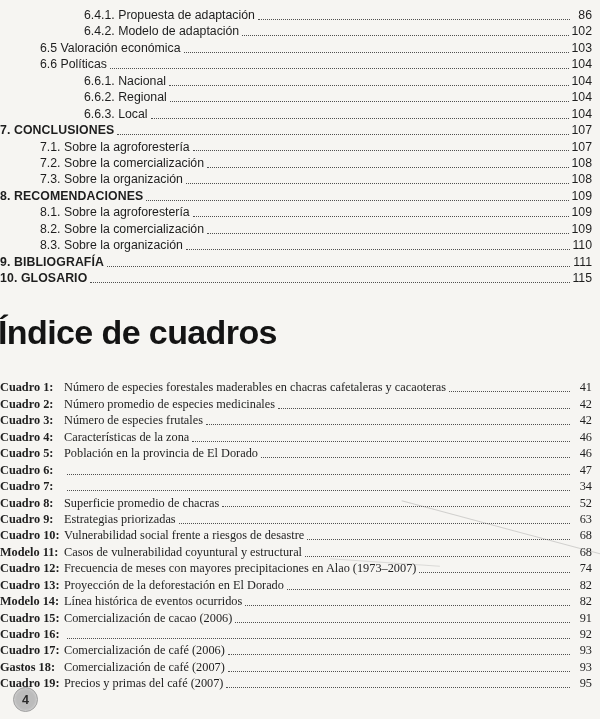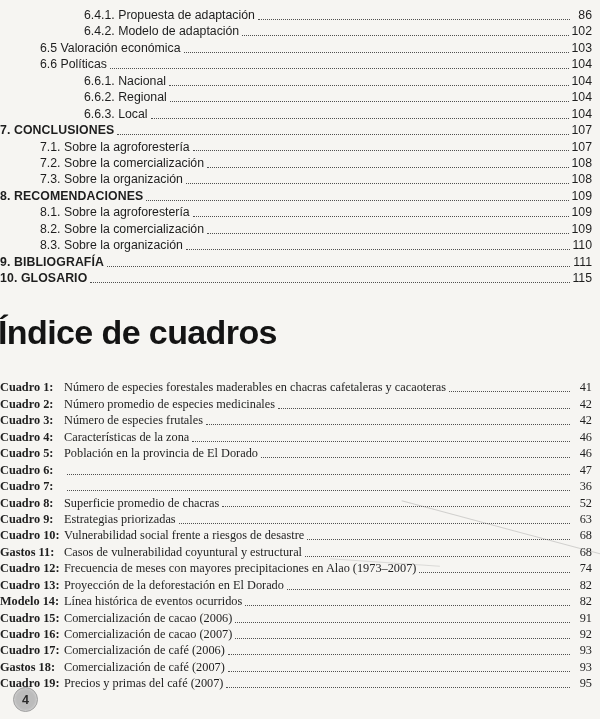--- a/index.html
+++ b/index.html
@@ -223,42 +223,42 @@
         <span class="pg">46</span>
       </div>
       <div class="row">
         <span class="clabel">Cuadro 6:</span>
         <span class="leader"></span>
         <span class="pg">47</span>
       </div>
       <div class="row">
         <span class="clabel">Cuadro 7:</span>
         <span class="leader"></span>
-        <span class="pg">36</span>
+        <span class="pg">34</span>
       </div>
       <div class="row">
         <span class="clabel">Cuadro 8:</span>
         <span class="label">Superficie promedio de chacras</span>
         <span class="leader"></span>
         <span class="pg">52</span>
       </div>
       <div class="row">
         <span class="clabel">Cuadro 9:</span>
         <span class="label">Estrategias priorizadas</span>
         <span class="leader"></span>
         <span class="pg">63</span>
       </div>
       <div class="row">
         <span class="clabel">Cuadro 10:</span>
         <span class="label">Vulnerabilidad social frente a riesgos de desastre</span>
         <span class="leader"></span>
         <span class="pg">68</span>
       </div>
       <div class="row">
-        <span class="clabel">Gastos 11:</span>
+        <span class="clabel">Modelo 11:</span>
         <span class="label">Casos de vulnerabilidad coyuntural y estructural</span>
         <span class="leader"></span>
         <span class="pg">68</span>
       </div>
       <div class="row">
         <span class="clabel">Cuadro 12:</span>
         <span class="label">Frecuencia de meses con mayores precipitaciones en Alao (1973–2007)</span>
         <span class="leader"></span>
         <span class="pg">74</span>
       </div>
@@ -275,21 +275,20 @@
         <span class="pg">82</span>
       </div>
       <div class="row">
         <span class="clabel">Cuadro 15:</span>
         <span class="label">Comercialización de cacao (2006)</span>
         <span class="leader"></span>
         <span class="pg">91</span>
       </div>
       <div class="row">
         <span class="clabel">Cuadro 16:</span>
-        <span class="label">Comercialización de cacao (2007)</span>
         <span class="leader"></span>
         <span class="pg">92</span>
       </div>
       <div class="row">
         <span class="clabel">Cuadro 17:</span>
         <span class="label">Comercialización de café (2006)</span>
         <span class="leader"></span>
         <span class="pg">93</span>
       </div>
       <div class="row">

